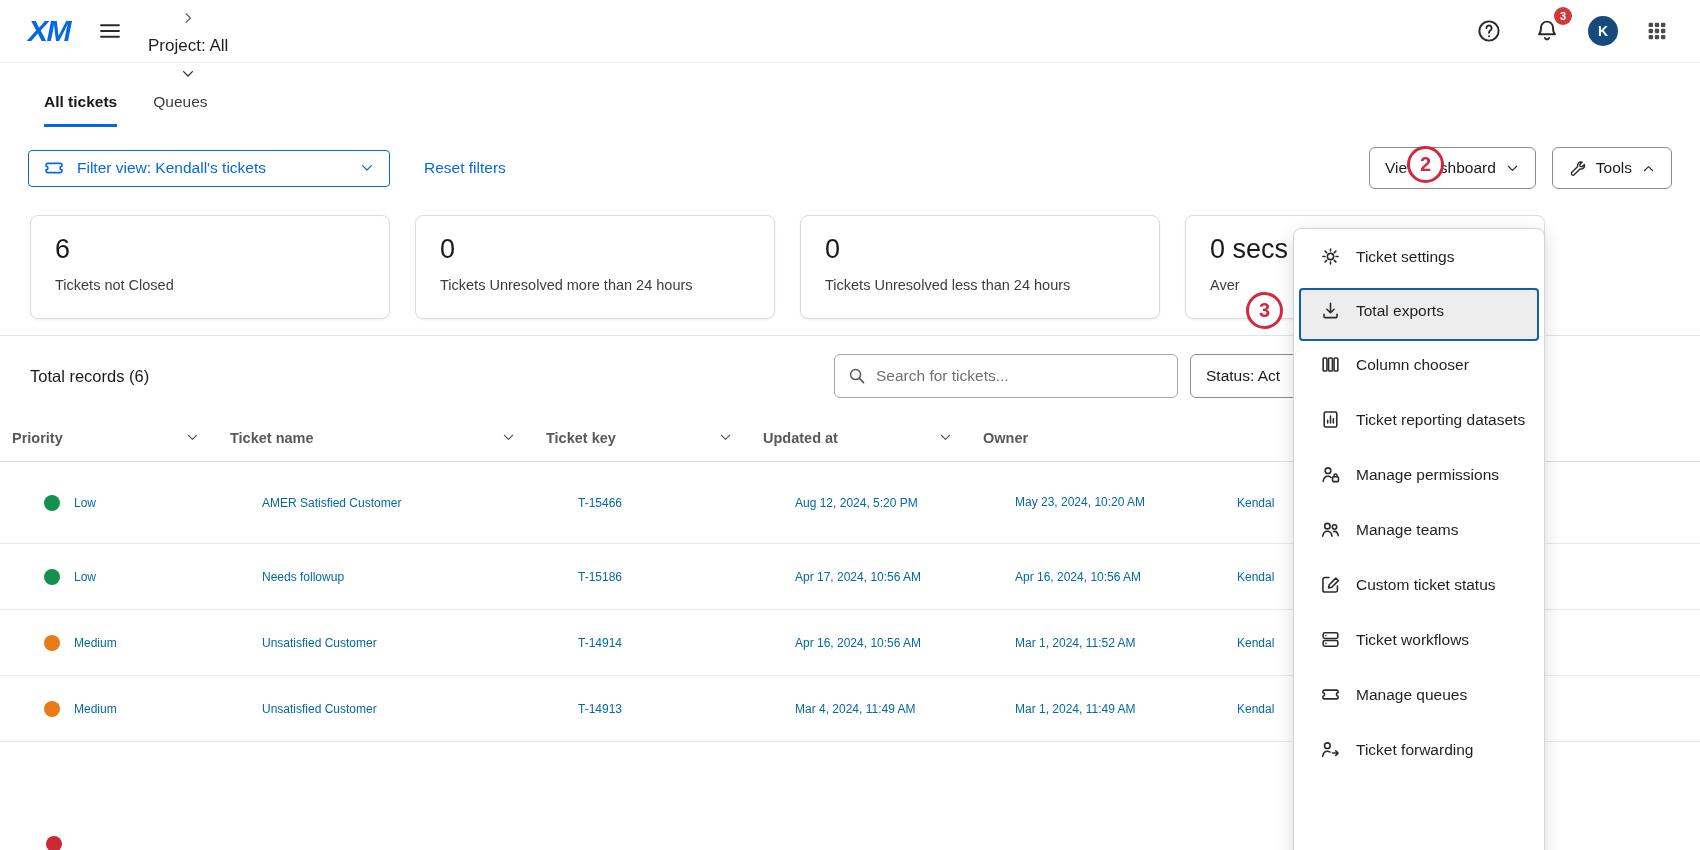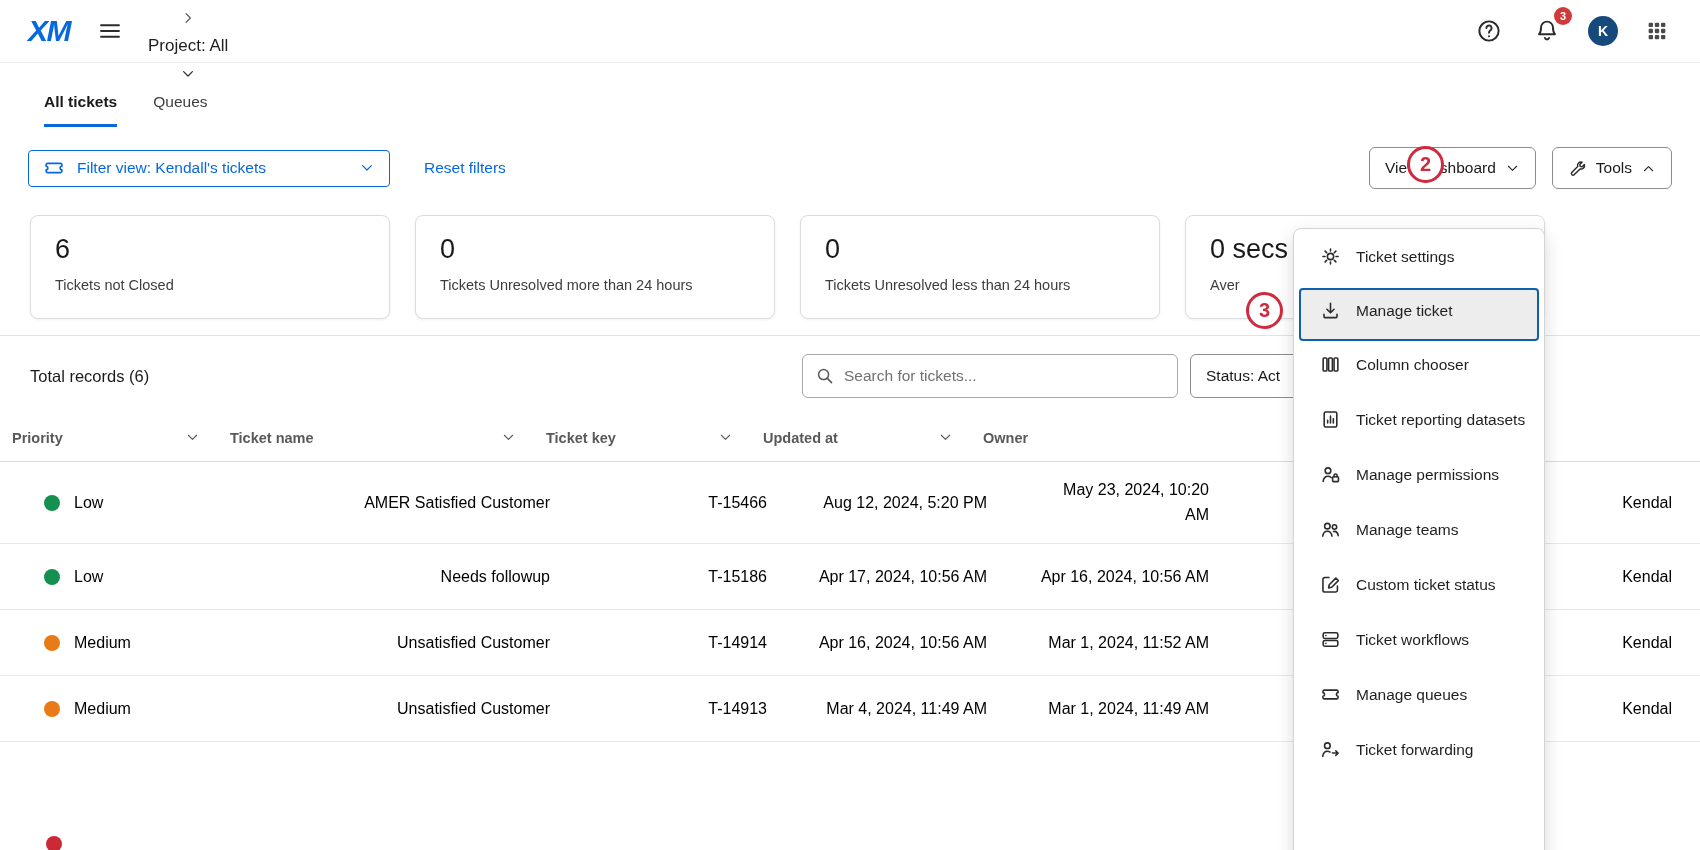--- a/index.html
+++ b/index.html
@@ -35,35 +35,35 @@
   .cards { margin:26px 0 0 30px; display:flex; gap:25px; }
   .card { width:360px; min-height:104px; background:#fff; border:1px solid #dcdcdc; border-radius:8px; box-shadow:0 1px 3px rgba(0,0,0,.06); padding:18px 24px; }
   .card-value { font-size:27px; color:#1a1a1a; white-space:nowrap; }
   .card-label { margin-top:12px; font-size:14.5px; color:#3d3d3d; white-space:nowrap; }
 
   .divider { margin-top:16px; border-top:1px solid #e3e3e3; }
 
   
   .records-bar { margin:18px 30px 0; display:flex; align-items:center; }
   .total { font-size:16.5px; color:#1a1a1a; }
-  .search { margin-left:auto; width:376px; height:44px; border:1px solid #a6a6a6; border-radius:6px; background:#fff; display:flex; align-items:center; gap:9px; padding:0 12px; }
+  .search { margin-left:auto; width:344px; height:44px; border:1px solid #a6a6a6; border-radius:6px; background:#fff; display:flex; align-items:center; gap:9px; padding:0 12px; }
   .search input { flex:1; border:none; outline:none; font-size:15.5px; font-family:inherit; color:#333; background:transparent; }
   .search input::placeholder { color:#707070; }
   .status-btn { margin-left:12px; height:44px; min-width:150px; justify-content:flex-start; white-space:nowrap; overflow:hidden; }
   .records-spacer { width:330px; }
 
   
   .table { margin-top:16px; }
   .grid-row { display:grid; grid-template-columns:218px 316px 217px 220px 222px 1fr; padding-left:44px; }
   .thead { height:48px; border-bottom:1px solid #dcdcdc; color:#595959; font-size:14.5px; font-weight:700;padding-left:12px; }
   .th { height:100%; display:flex; align-items:center; justify-content:space-between; padding-right:30px; cursor:pointer; }
   .th .th-left { display:flex; align-items:center; gap:7px; }
   .th.sorted { color:#1f1f1f; box-shadow:inset 0 -2px 0 0 #6d6d6d; }
   .sort-arrow { font-size:15px; }
-  .trow { min-height:66px; align-items:center; border-bottom:1px solid #e8e8e8; font-size:16px; color:#000000; cursor:pointer;text-align:right; }
+  .trow { min-height:66px; align-items:center; border-bottom:1px solid #e8e8e8; font-size:12px; color:#0369a1; cursor:pointer; }
   .trow.tall { min-height:82px; }
   .cell { padding-right:28px; }
   .pri { display:flex; align-items:center; gap:14px; }
   .dot { width:16px; height:16px; border-radius:50%; flex:0 0 auto; }
   .wrap-narrow { display:inline-block; max-width:158px; line-height:1.55; }
   .partial-dot { position:absolute; left:46px; top:836px; }
 
   
   .menu { position:absolute; left:1293px; top:228px; width:252px; height:640px; background:#fff; border:1px solid #d4d4d4; border-radius:8px; box-shadow:0 6px 18px rgba(0,0,0,.15); padding-top:4px; z-index:40; }
   .menu-item { height:55px; display:flex; align-items:center; gap:15px; padding:0 12px 8px 26px; font-size:15.5px; color:#1f1f1f; cursor:pointer; }
@@ -303,21 +303,21 @@
       <svg class="ic" width="21" height="21" viewBox="0 0 20 20">
           <circle cx="10" cy="10" r="3"></circle>
           <path d="M10 2.8v2M10 15.2v2M2.8 10h2M15.2 10h2M4.9 4.9l1.4 1.4M13.7 13.7l1.4 1.4M15.1 4.9l-1.4 1.4M6.3 13.7l-1.4 1.4"></path>
         </svg>
       <span>Ticket settings</span>
     </div>
     <div class="menu-item active">
       <svg class="ic" width="21" height="21" viewBox="0 0 20 20">
           <path d="M10 3.2v8.6M6.6 8.8l3.4 3.4 3.4-3.4M3.8 13.6v2.2a1 1 0 0 0 1 1h10.4a1 1 0 0 0 1-1v-2.2"></path>
         </svg>
-      <span>Manage ticket</span>
+      <span>Total exports</span>
     </div>
     <div class="menu-item">
       <svg class="ic" width="21" height="21" viewBox="0 0 20 20">
           <rect x="3" y="3.8" width="3.6" height="12.4" rx="1"></rect>
           <rect x="8.2" y="3.8" width="3.6" height="12.4" rx="1"></rect>
           <rect x="13.4" y="3.8" width="3.6" height="12.4" rx="1"></rect>
         </svg>
       <span>Column chooser</span>
     </div>
     <div class="menu-item">

